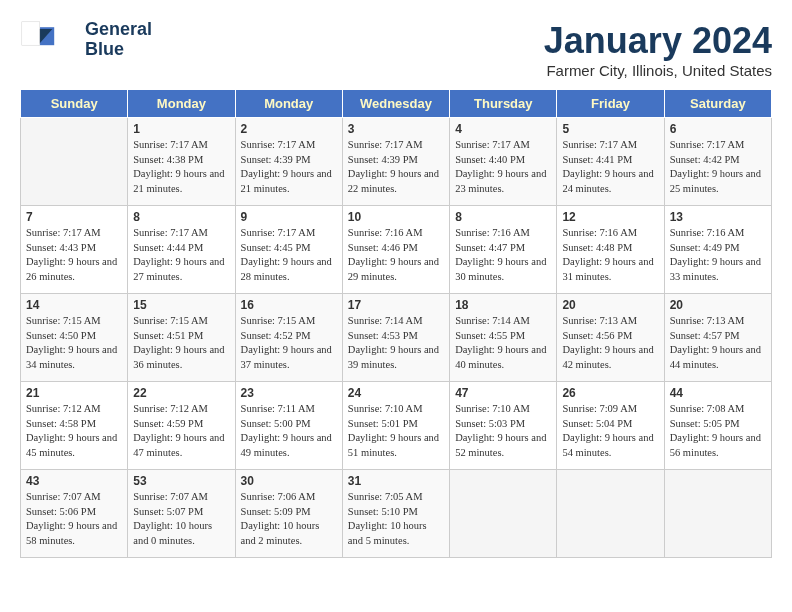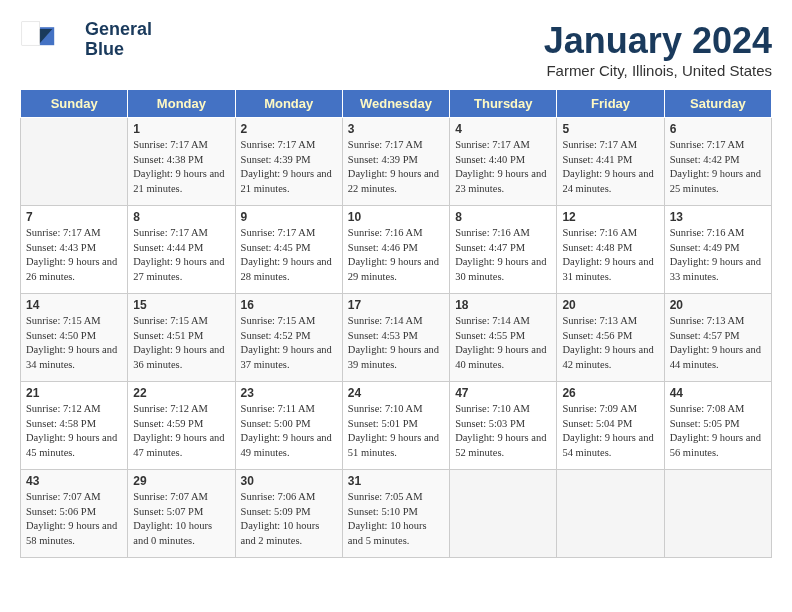--- a/index.html
+++ b/index.html
@@ -242,21 +242,21 @@
           <span class="day-num">44</span>
           <div class="day-info">Sunrise: 7:08 AM<br>Sunset: 5:05 PM<br>Daylight: 9 hours and 56 minutes.</div>
         </td>
       </tr>
       <tr>
         <td>
           <span class="day-num">43</span>
           <div class="day-info">Sunrise: 7:07 AM<br>Sunset: 5:06 PM<br>Daylight: 9 hours and 58 minutes.</div>
         </td>
         <td>
-          <span class="day-num">29</span>
+          <span class="day-num">53</span>
           <div class="day-info">Sunrise: 7:07 AM<br>Sunset: 5:07 PM<br>Daylight: 10 hours and 0 minutes.</div>
         </td>
         <td>
           <span class="day-num">30</span>
           <div class="day-info">Sunrise: 7:06 AM<br>Sunset: 5:09 PM<br>Daylight: 10 hours and 2 minutes.</div>
         </td>
         <td>
           <span class="day-num">31</span>
           <div class="day-info">Sunrise: 7:05 AM<br>Sunset: 5:10 PM<br>Daylight: 10 hours and 5 minutes.</div>
         </td>

